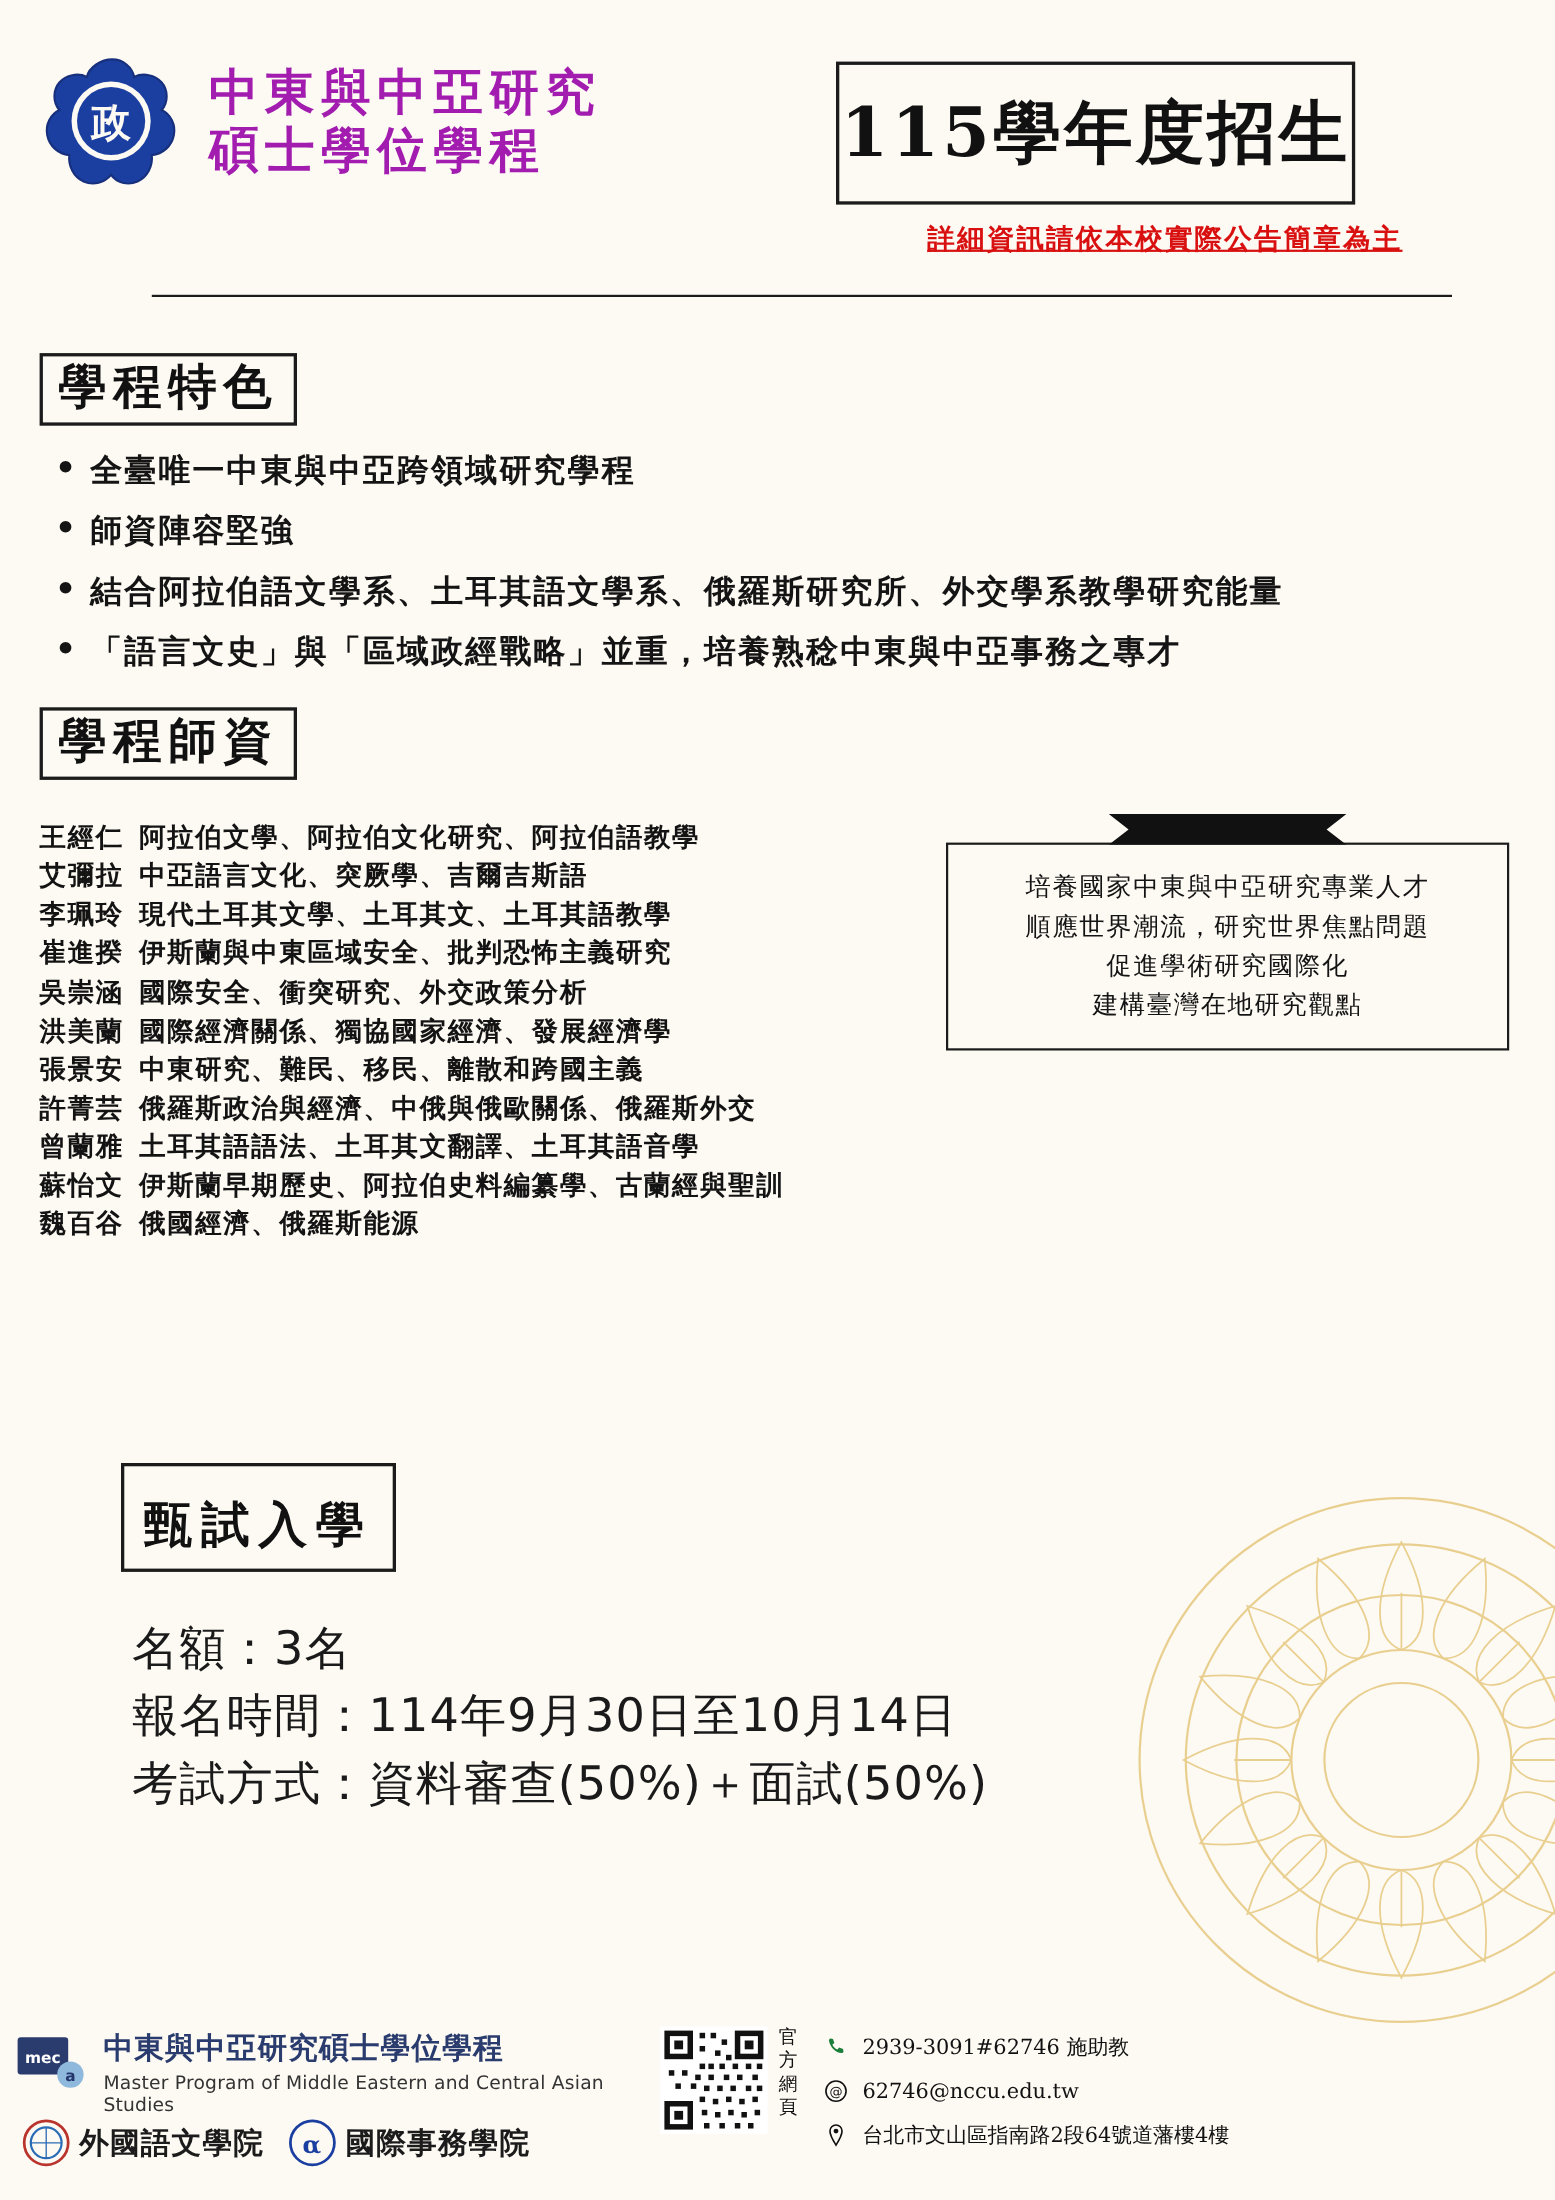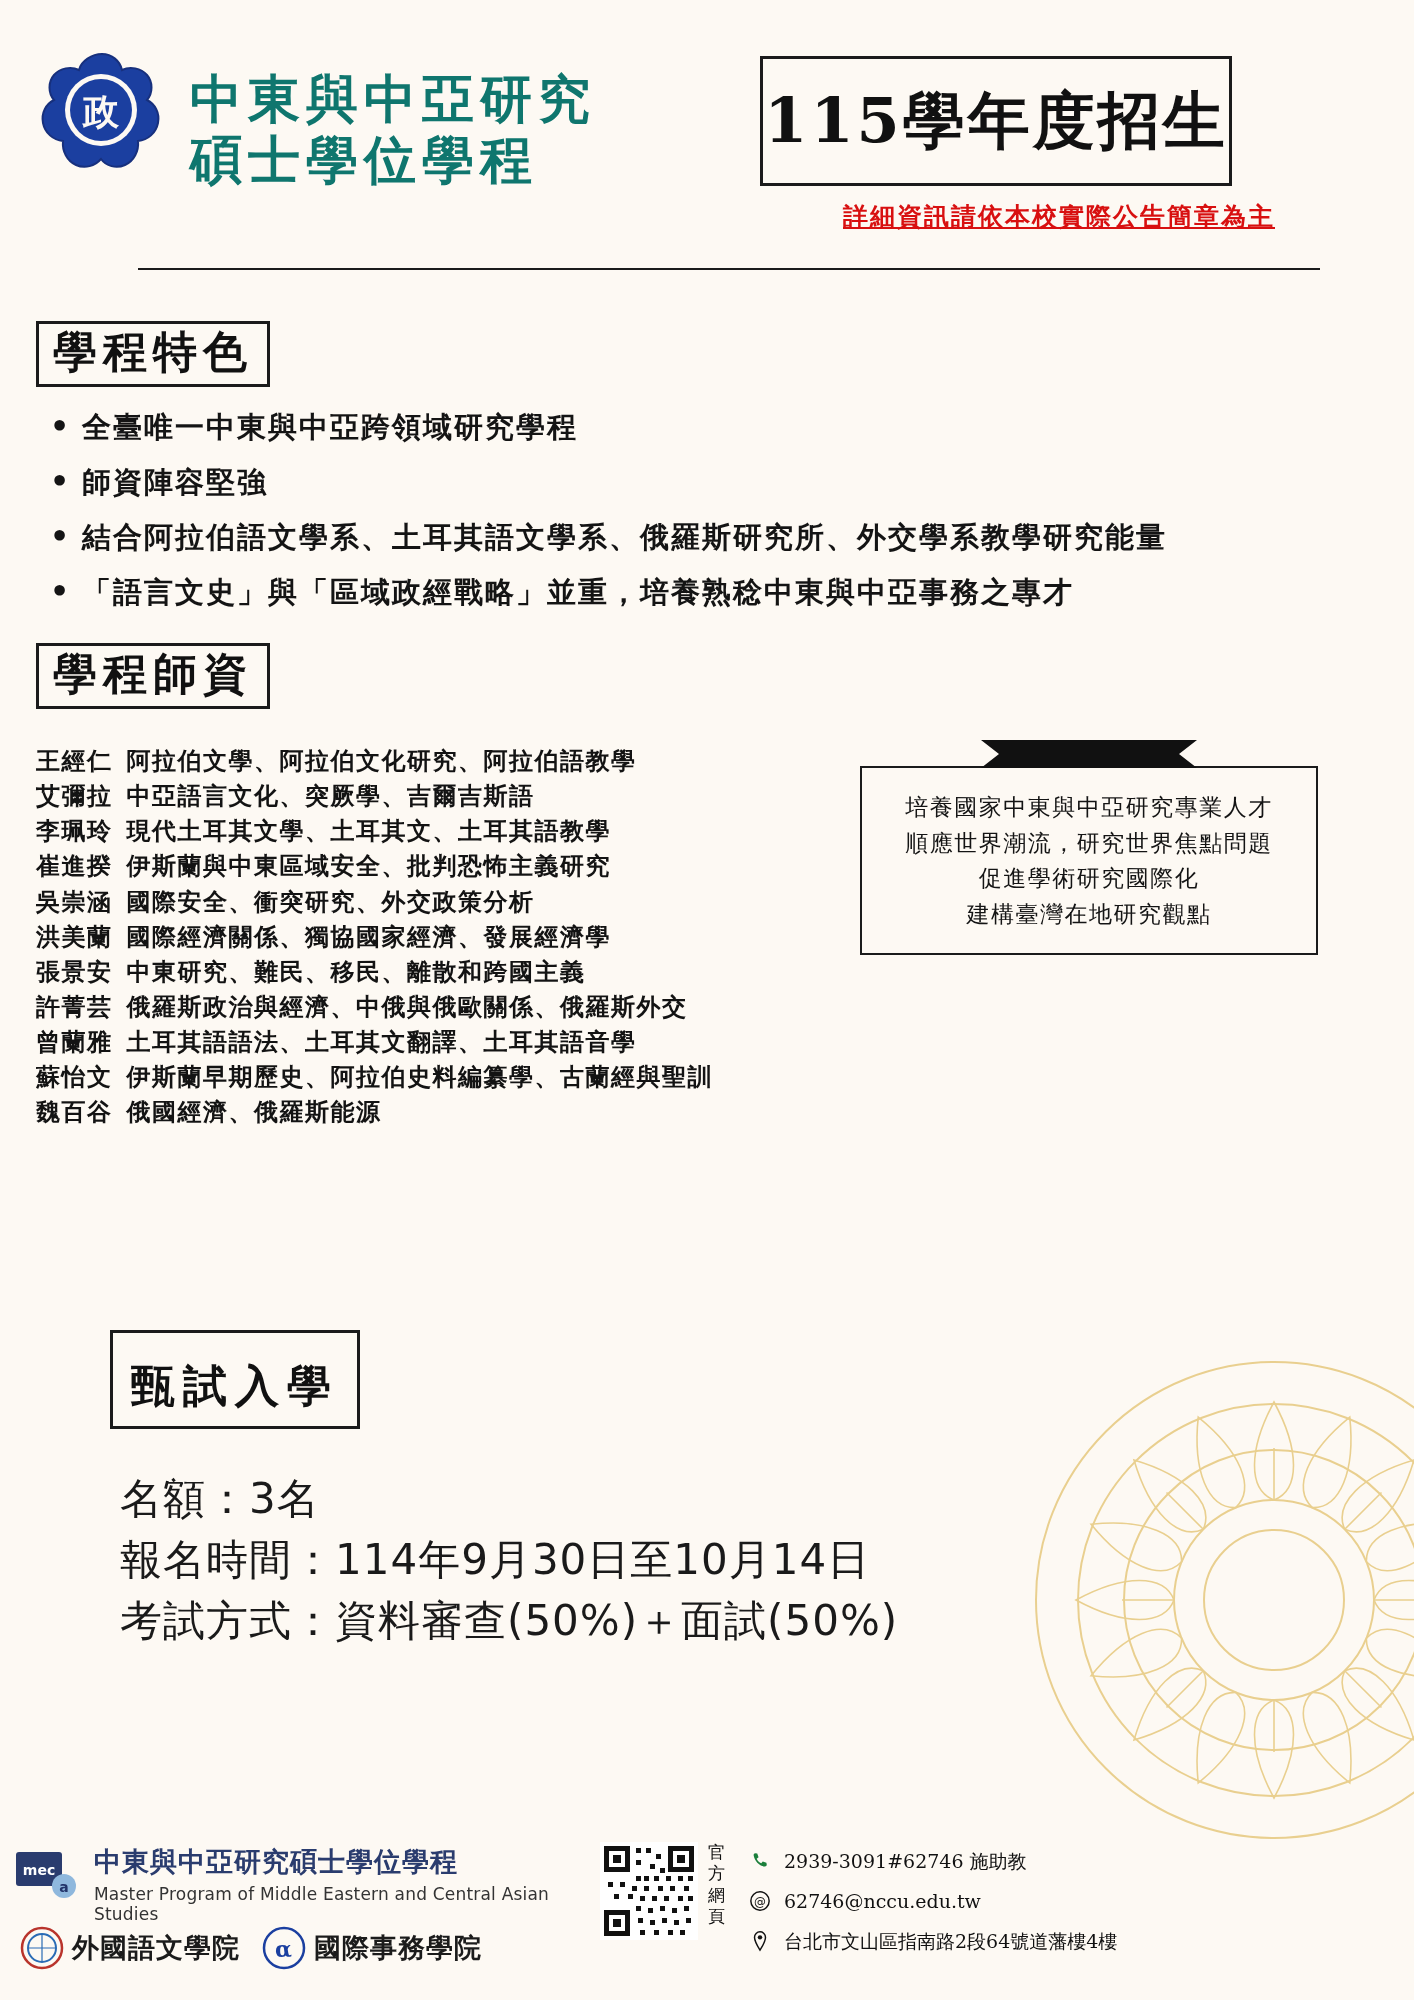--- a/index.html
+++ b/index.html
@@ -31,27 +31,27 @@
     top: 30px; left: 0; right: 0;
     height: 200px;
   }
   .logo-emblem {
     position: absolute;
     left: 36px; top: 18px;
     width: 132px; height: 132px;
   }
   .prog-title {
     position: absolute;
-    left: 190px; top: 38px;
-    font-family: "DejaVu Serif", "Liberation Serif", serif;
-    font-weight: bold;
-    font-size: 52px;
+    left: 190px; top: 27px;
+    font-family: "DejaVu Serif", "Liberation Serif", serif;
+    font-weight: bold;
+    font-size: 45px;
     line-height: 1.18;
     letter-spacing: 6px;
-    color: #0f766e;
+    color: #a21caf;
     white-space: pre-line;
   }
   .year-box {
     position: absolute;
     left: 760px; top: 26px;
     width: 472px; height: 130px;
     border: 3px solid #1b1b1b;
     background: #fdf9f3;
     display: flex; align-items: center; justify-content: center;
   }
@@ -135,21 +135,21 @@
     line-height: 1.46;
     color: #131313;
   }
   .fac-row { white-space: pre; }
   .fac-name { margin-right: 14px; }
 
   
   .mission {
     position: absolute;
     left: 860px; top: 740px;
-    width: 458px;
+    width: 512px;
   }
   .ribbon {
     position: relative;
     width: 216px;
     height: 28px;
     margin: 0 auto -2px auto;
   }
   .mission-box {
     border: 2px solid #1b1b1b;
     background: #fdf9f3;

